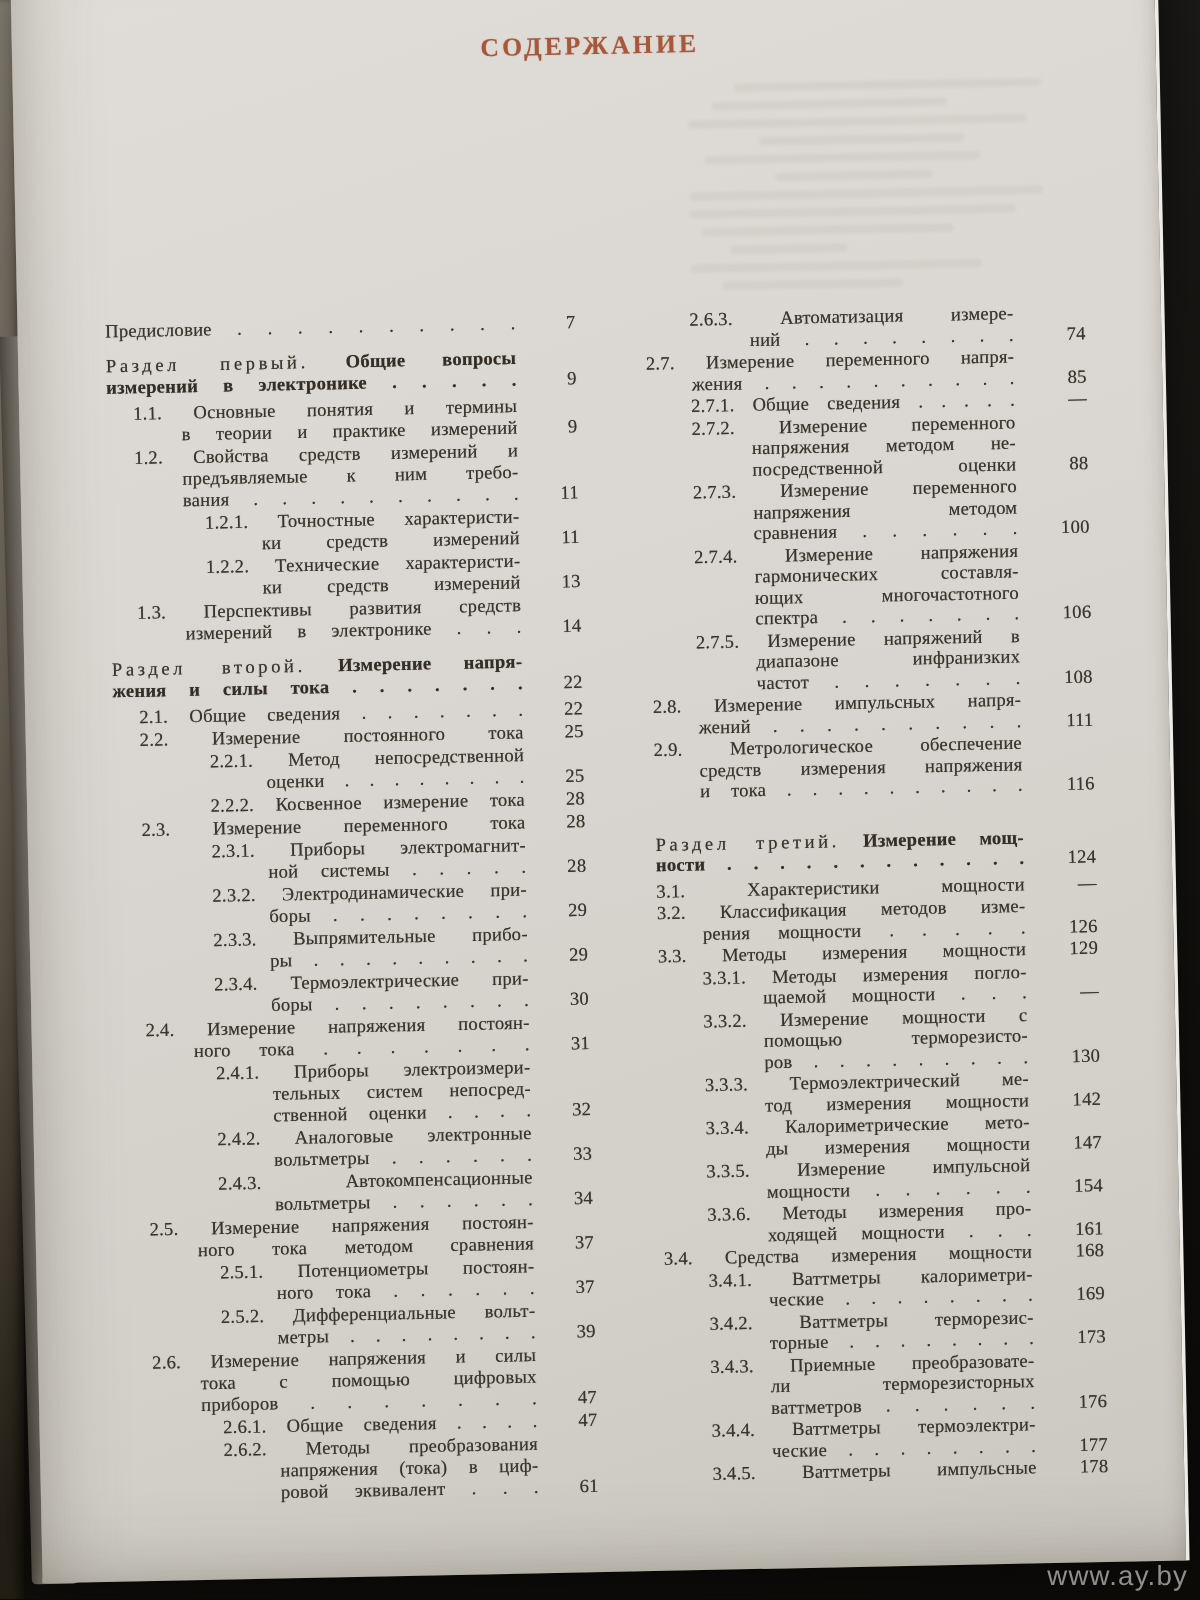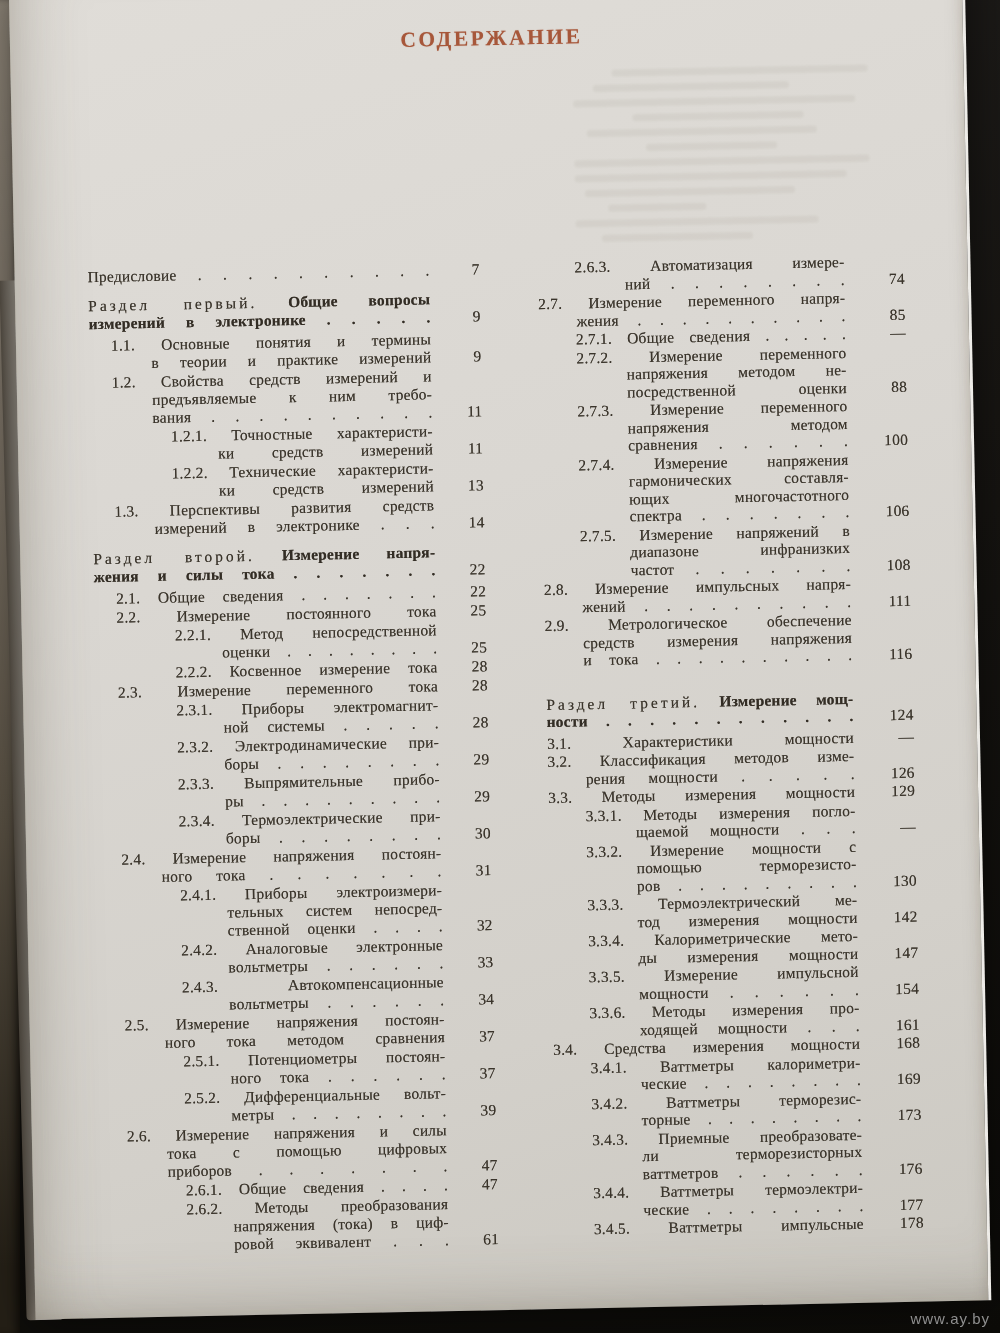--- a/index.html
+++ b/index.html
@@ -55,21 +55,21 @@
   .col1 .lvl2{padding-left:127px;} .col1 .lvl2 .first{margin-left:-47px;}
   .col2 .lvl1{padding-left:38px;} .col2 .lvl1 .first{margin-left:-38px;}
   .col2 .lvl2{padding-left:87px;} .col2 .lvl2 .first{margin-left:-50px;}
   .prefix{letter-spacing:3px;}
   .bold{font-weight:700;color:#332d25;}
   .pagenum{position:absolute;bottom:0;text-align:right;}
   .col1 .pagenum{right:-50px;width:44px;}
   .col2 .pagenum{right:-60px;width:54px;}
   .watermark{position:absolute;right:10px;bottom:6px;z-index:5;
     font-family:"Liberation Sans","DejaVu Sans",sans-serif;
-    font-size:15px;letter-spacing:1px;color:#8f8f8f;text-align:right;}
+    font-size:23px;letter-spacing:1px;color:#8f8f8f;text-align:right;}
 </style>
 </head>
 <body>
 
 <div class="scene">
   <div class="spine"></div>
   <div class="stack"></div>
   <div class="page">
     <h1 class="title">СОДЕРЖАНИЕ</h1>
     <div class="bleed">

